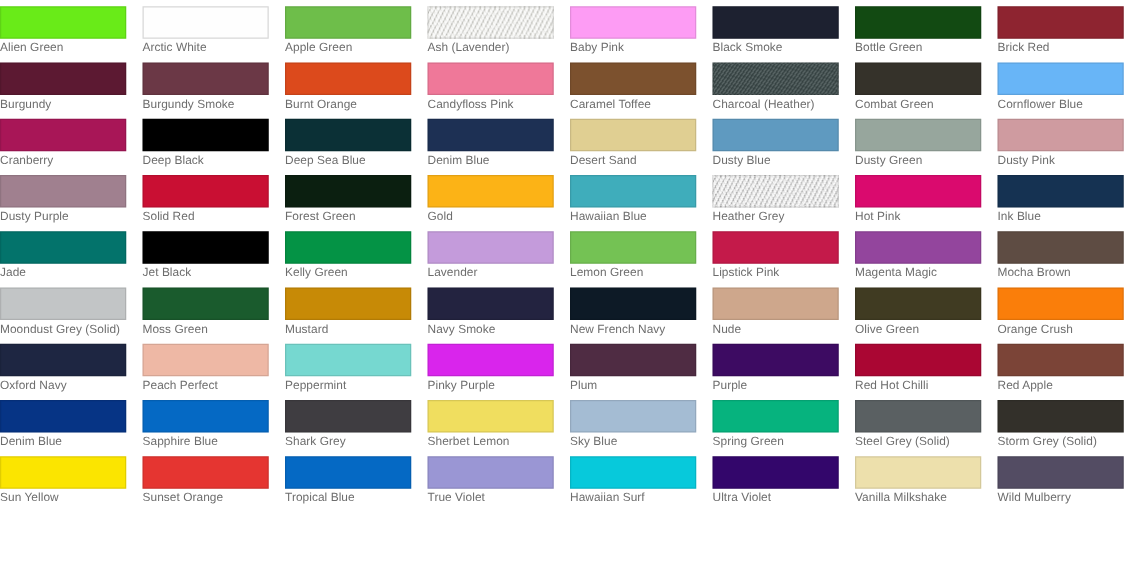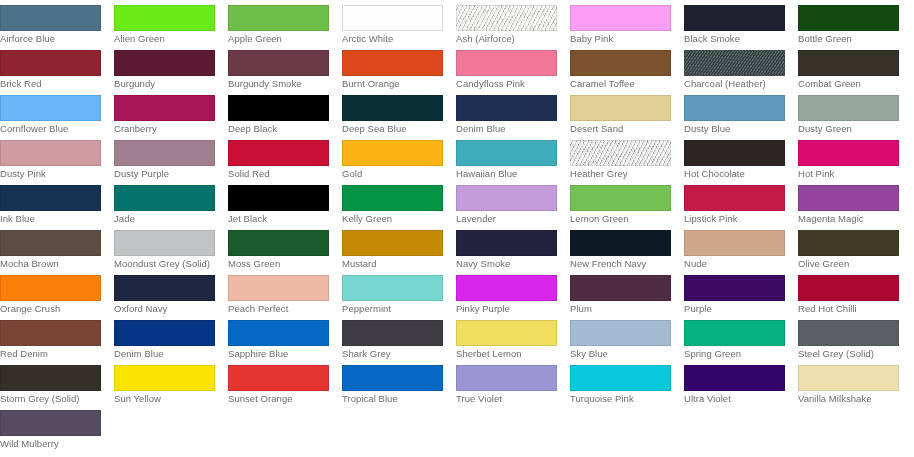--- a/index.html
+++ b/index.html
@@ -57,38 +57,34 @@
   .tex-marl {
     background-image:
       repeating-linear-gradient(125deg, rgba(255,255,255,0.16) 0px, rgba(255,255,255,0.16) 1px, rgba(0,0,0,0.10) 1px, rgba(0,0,0,0.10) 2.4px);
   }
 </style>
 </head>
 <body>
 
 <div id="swatch-grid">
     <div class="swatch-cell">
-      <div class="swatch-chip" title="Airforce Blue" style="background-color: rgb(77, 113, 134);"></div>
-      <div class="swatch-label">Airforce Blue</div>
-    </div>
-    <div class="swatch-cell">
       <div class="swatch-chip" title="Alien Green" style="background-color: rgb(105, 235, 24);"></div>
       <div class="swatch-label">Alien Green</div>
     </div>
     <div class="swatch-cell">
+      <div class="swatch-chip light-edge" title="Arctic White" style="background-color: rgb(254, 254, 254);"></div>
+      <div class="swatch-label">Arctic White</div>
+    </div>
+    <div class="swatch-cell">
       <div class="swatch-chip" title="Apple Green" style="background-color: rgb(110, 190, 74);"></div>
       <div class="swatch-label">Apple Green</div>
     </div>
     <div class="swatch-cell">
-      <div class="swatch-chip light-edge" title="Arctic White" style="background-color: rgb(254, 254, 254);"></div>
-      <div class="swatch-label">Arctic White</div>
-    </div>
-    <div class="swatch-cell">
       <div class="swatch-chip tex-heather" title="Ash (Heather)" style="background-color: rgb(219, 219, 211);"></div>
-      <div class="swatch-label">Ash (Airforce)</div>
+      <div class="swatch-label">Ash (Lavender)</div>
     </div>
     <div class="swatch-cell">
       <div class="swatch-chip" title="Baby Pink" style="background-color: rgb(253, 156, 244);"></div>
       <div class="swatch-label">Baby Pink</div>
     </div>
     <div class="swatch-cell">
       <div class="swatch-chip" title="Black Smoke" style="background-color: rgb(29, 33, 48);"></div>
       <div class="swatch-label">Black Smoke</div>
     </div>
     <div class="swatch-cell">
@@ -165,36 +161,36 @@
     </div>
     <div class="swatch-cell">
       <div class="swatch-chip" title="Dusty Purple" style="background-color: rgb(160, 128, 143);"></div>
       <div class="swatch-label">Dusty Purple</div>
     </div>
     <div class="swatch-cell">
       <div class="swatch-chip" title="Fire Red" style="background-color: rgb(201, 15, 51);"></div>
       <div class="swatch-label">Solid Red</div>
     </div>
     <div class="swatch-cell">
+      <div class="swatch-chip" title="Forest Green" style="background-color: rgb(11, 31, 16);"></div>
+      <div class="swatch-label">Forest Green</div>
+    </div>
+    <div class="swatch-cell">
       <div class="swatch-chip" title="Gold" style="background-color: rgb(252, 179, 22);"></div>
       <div class="swatch-label">Gold</div>
     </div>
     <div class="swatch-cell">
       <div class="swatch-chip" title="Hawaiian Blue" style="background-color: rgb(63, 173, 187);"></div>
       <div class="swatch-label">Hawaiian Blue</div>
     </div>
     <div class="swatch-cell">
       <div class="swatch-chip tex-heather" title="Heather Grey" style="background-color: rgb(195, 195, 195);"></div>
       <div class="swatch-label">Heather Grey</div>
     </div>
     <div class="swatch-cell">
-      <div class="swatch-chip" title="Hot Chocolate" style="background-color: rgb(45, 37, 34);"></div>
-      <div class="swatch-label">Hot Chocolate</div>
-    </div>
-    <div class="swatch-cell">
       <div class="swatch-chip" title="Hot Pink" style="background-color: rgb(218, 10, 110);"></div>
       <div class="swatch-label">Hot Pink</div>
     </div>
     <div class="swatch-cell">
       <div class="swatch-chip" title="Ink Blue" style="background-color: rgb(21, 50, 82);"></div>
       <div class="swatch-label">Ink Blue</div>
     </div>
     <div class="swatch-cell">
       <div class="swatch-chip" title="Jade" style="background-color: rgb(3, 115, 107);"></div>
       <div class="swatch-label">Jade</div>
@@ -282,21 +278,21 @@
     <div class="swatch-cell">
       <div class="swatch-chip" title="Purple" style="background-color: rgb(61, 11, 98);"></div>
       <div class="swatch-label">Purple</div>
     </div>
     <div class="swatch-cell">
       <div class="swatch-chip" title="Red Hot Chilli" style="background-color: rgb(170, 6, 51);"></div>
       <div class="swatch-label">Red Hot Chilli</div>
     </div>
     <div class="swatch-cell">
       <div class="swatch-chip" title="Red Rust" style="background-color: rgb(123, 68, 55);"></div>
-      <div class="swatch-label">Red Denim</div>
+      <div class="swatch-label">Red Apple</div>
     </div>
     <div class="swatch-cell">
       <div class="swatch-chip" title="Royal Blue" style="background-color: rgb(6, 52, 133);"></div>
       <div class="swatch-label">Denim Blue</div>
     </div>
     <div class="swatch-cell">
       <div class="swatch-chip" title="Sapphire Blue" style="background-color: rgb(5, 105, 196);"></div>
       <div class="swatch-label">Sapphire Blue</div>
     </div>
     <div class="swatch-cell">
@@ -334,21 +330,21 @@
     <div class="swatch-cell">
       <div class="swatch-chip" title="Tropical Blue" style="background-color: rgb(5, 105, 196);"></div>
       <div class="swatch-label">Tropical Blue</div>
     </div>
     <div class="swatch-cell">
       <div class="swatch-chip" title="True Violet" style="background-color: rgb(154, 150, 212);"></div>
       <div class="swatch-label">True Violet</div>
     </div>
     <div class="swatch-cell">
       <div class="swatch-chip" title="Turquoise Surf" style="background-color: rgb(7, 201, 219);"></div>
-      <div class="swatch-label">Turquoise Pink</div>
+      <div class="swatch-label">Hawaiian Surf</div>
     </div>
     <div class="swatch-cell">
       <div class="swatch-chip" title="Ultra Violet" style="background-color: rgb(51, 6, 107);"></div>
       <div class="swatch-label">Ultra Violet</div>
     </div>
     <div class="swatch-cell">
       <div class="swatch-chip" title="Vanilla Milkshake" style="background-color: rgb(237, 224, 172);"></div>
       <div class="swatch-label">Vanilla Milkshake</div>
     </div>
     <div class="swatch-cell">

